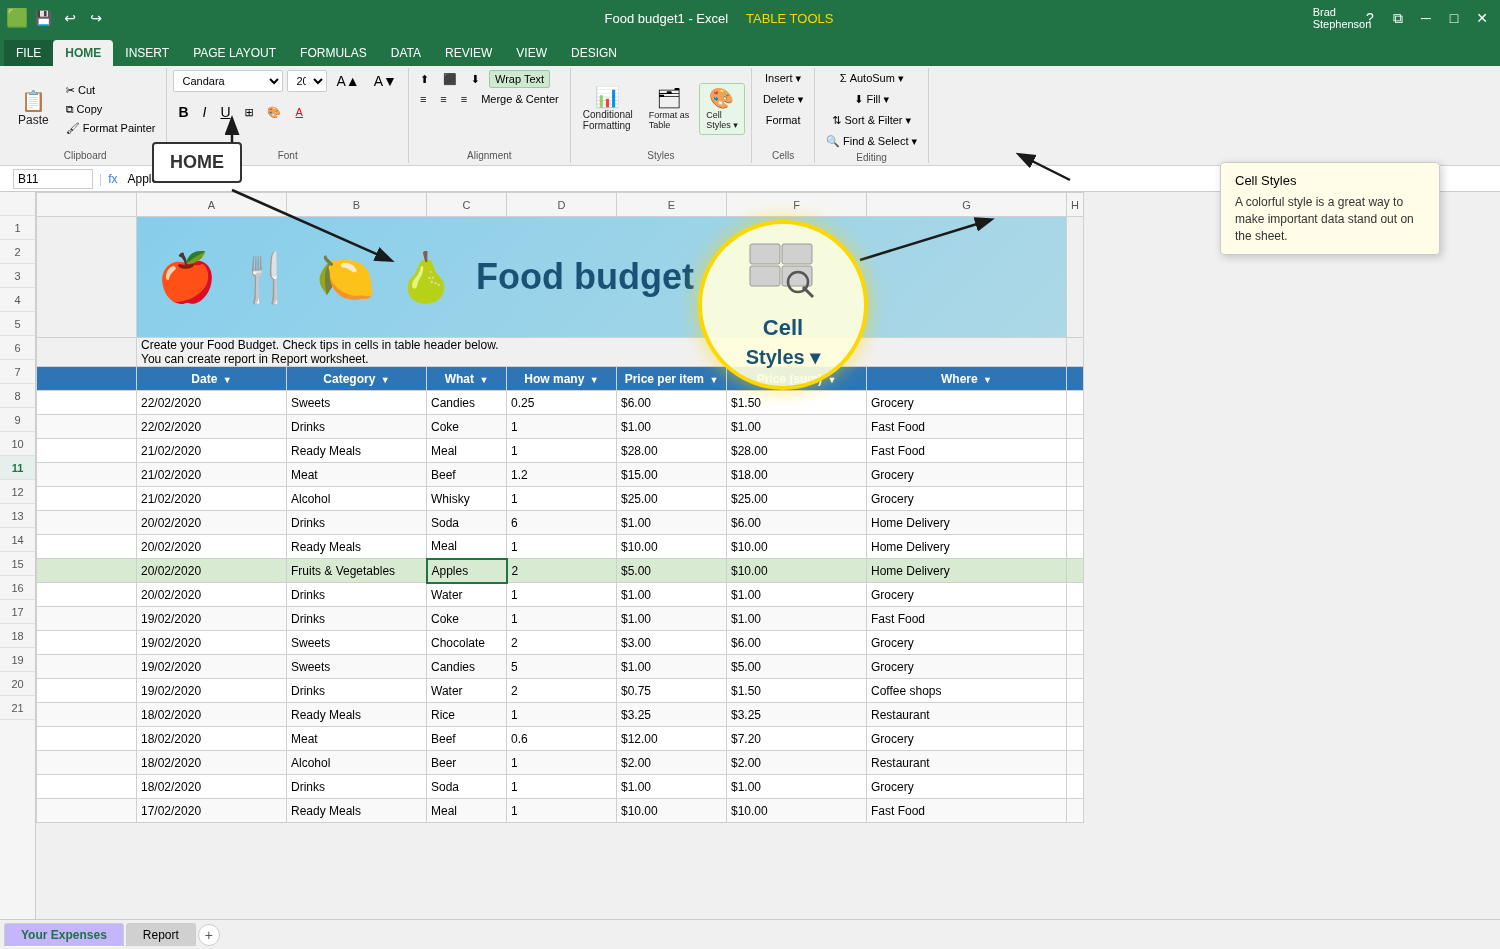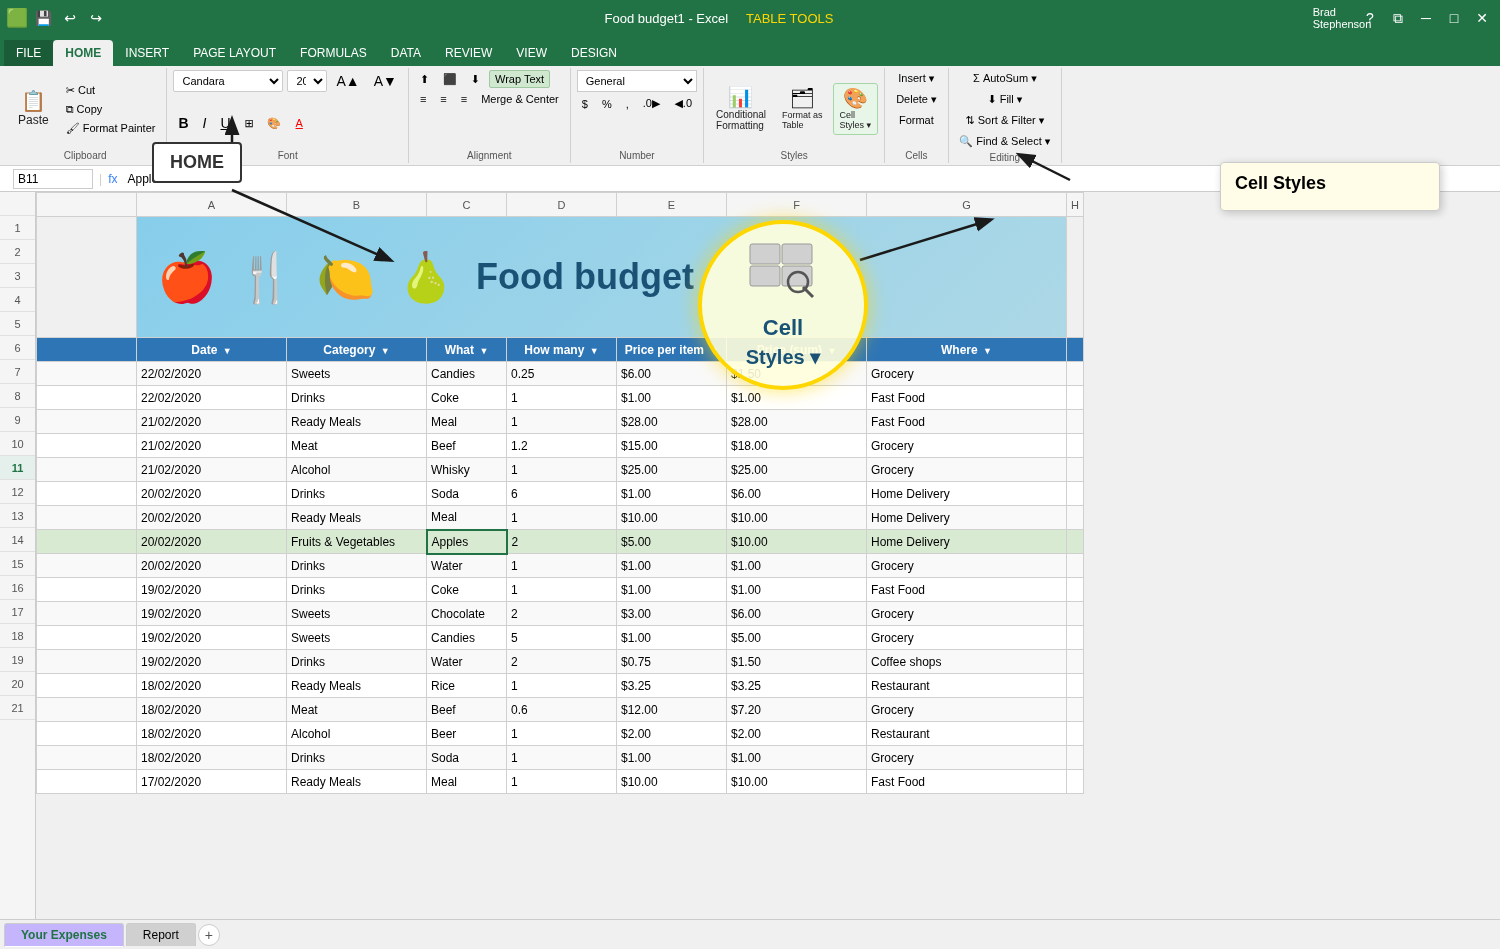--- a/index.html
+++ b/index.html
@@ -305,21 +305,21 @@
       top: 162px;
       right: 60px;
       background: #fffde7;
       border: 1px solid #ccc;
       border-radius: 4px;
       padding: 10px 14px;
       width: 220px;
       z-index: 300;
       box-shadow: 2px 2px 8px rgba(0,0,0,0.2);
     }
-    .cell-styles-tooltip h4 { font-size: 18px; font-weight: bold; margin-bottom: 6px; }
+    .cell-styles-tooltip h4 { font-size: 13px; font-weight: normal; margin-bottom: 6px; }
     .cell-styles-tooltip p { font-size: 12px; color: #333; line-height: 1.4; }
 
     
     .zoom-circle {
       position: absolute;
       top: 220px;
       left: 698px;
       width: 170px;
       height: 170px;
       border-radius: 50%;
@@ -398,21 +398,21 @@
         </div>
         <div class="ribbon-small-row">
           <span class="small-btn">🖌 Format Painter</span>
         </div>
       </div>
     </div>
     <div class="ribbon-group-label">Clipboard</div>
   </div>
 
   <div class="ribbon-group">
-    <div class="ribbon-group-content" style="flex-direction:column; align-items:flex-start; gap:21px;">
+    <div class="ribbon-group-content" style="flex-direction:column; align-items:flex-start; gap:10px;">
       <div style="display:flex; align-items:center; gap:4px;">
         <select class="font-select">
           <option>Candara</option>
         </select>
         <select class="size-select">
           <option>20</option>
         </select>
         <span class="small-btn" style="font-size:14px;">A▲</span>
         <span class="small-btn" style="font-size:14px;">A▼</span>
       </div>
@@ -439,37 +439,20 @@
       <div style="display:flex; align-items:center; gap:4px;">
         <span class="small-btn">≡</span>
         <span class="small-btn">≡</span>
         <span class="small-btn">≡</span>
         <span class="small-btn">Merge &amp; Center</span>
       </div>
     </div>
     <div class="ribbon-group-label">Alignment</div>
   </div>
 
-  <div class="ribbon-group">
-    <div class="ribbon-group-content" style="flex-direction:column; align-items:flex-start; gap:3px;">
-      <div style="display:flex; align-items:center; gap:4px;">
-        <select style="border:1px solid #ccc; padding:2px 4px; font-size:11px; height:22px; width:120px; background:white;">
-          <option>General</option>
-        </select>
-      </div>
-      <div style="display:flex; align-items:center; gap:4px;">
-        <span class="small-btn">$</span>
-        <span class="small-btn">%</span>
-        <span class="small-btn">,</span>
-        <span class="small-btn">.0▶</span>
-        <span class="small-btn">◀.0</span>
-      </div>
-    </div>
-    <div class="ribbon-group-label">Number</div>
-  </div>
 
   <div class="ribbon-group">
     <div class="ribbon-group-content">
       <div class="ribbon-btn">
         <span class="ribbon-btn-icon">📊</span>
         <span class="ribbon-btn-label" style="font-size:10px;">Conditional<br>Formatting</span>
       </div>
       <div class="ribbon-btn">
         <span class="ribbon-btn-icon">🗂</span>
         <span class="ribbon-btn-label" style="font-size:9px;">Format as<br>Table</span>
@@ -569,20 +552,28 @@
               <span class="food-emoji">🍎</span>
               <span class="food-emoji">🍴</span>
               <span class="food-emoji">🍋</span>
               <span class="food-emoji">🍐</span>
               <span class="budget-title">Food budget</span>
             </div>
           </td>
           <td></td>
         </tr>
 
+        <tr>
+          <td></td>
+          <td colspan="7" class="desc-row">
+            <div>Create your Food Budget. Check tips in cells in table header below.</div>
+            <div>You can create report in Report worksheet.</div>
+          </td>
+          <td></td>
+        </tr>
 
         <tr class="header-row">
           <td></td>
           <td>Date <span class="dropdown-btn">▼</span></td>
           <td>Category <span class="dropdown-btn">▼</span></td>
           <td>What <span class="dropdown-btn">▼</span></td>
           <td>How many <span class="dropdown-btn">▼</span></td>
           <td>Price per item <span class="dropdown-btn">▼</span></td>
           <td>Price (sum) <span class="dropdown-btn">▼</span></td>
           <td>Where <span class="dropdown-btn">▼</span></td>
@@ -798,20 +789,21 @@
   <div class="sheet-tab">Report</div>
   <div class="add-sheet-btn">+</div>
 </div>
 
 <div style="position:fixed; top:0; left:0; width:1500px; height:949px; pointer-events:none; z-index:500;">
 
   <div class="home-box">HOME</div>
 
   <div class="cell-styles-tooltip">
     <h4>Cell Styles</h4>
+    <p>A colorful style is a great way to make important data stand out on the sheet.</p>
   </div>
 
   <div class="zoom-circle">
     <div class="zoom-circle-content">
       <div style="font-size:40px; color:#888;">
         <svg width="70" height="60" viewBox="0 0 70 60">
           <rect x="2" y="2" width="30" height="20" fill="#d0d0d0" stroke="#999" stroke-width="1" rx="2"></rect>
           <rect x="34" y="2" width="30" height="20" fill="#d0d0d0" stroke="#999" stroke-width="1" rx="2"></rect>
           <rect x="2" y="24" width="30" height="20" fill="#d0d0d0" stroke="#999" stroke-width="1" rx="2"></rect>
           <rect x="34" y="24" width="30" height="20" fill="#d0d0d0" stroke="#999" stroke-width="1" rx="2"></rect>

